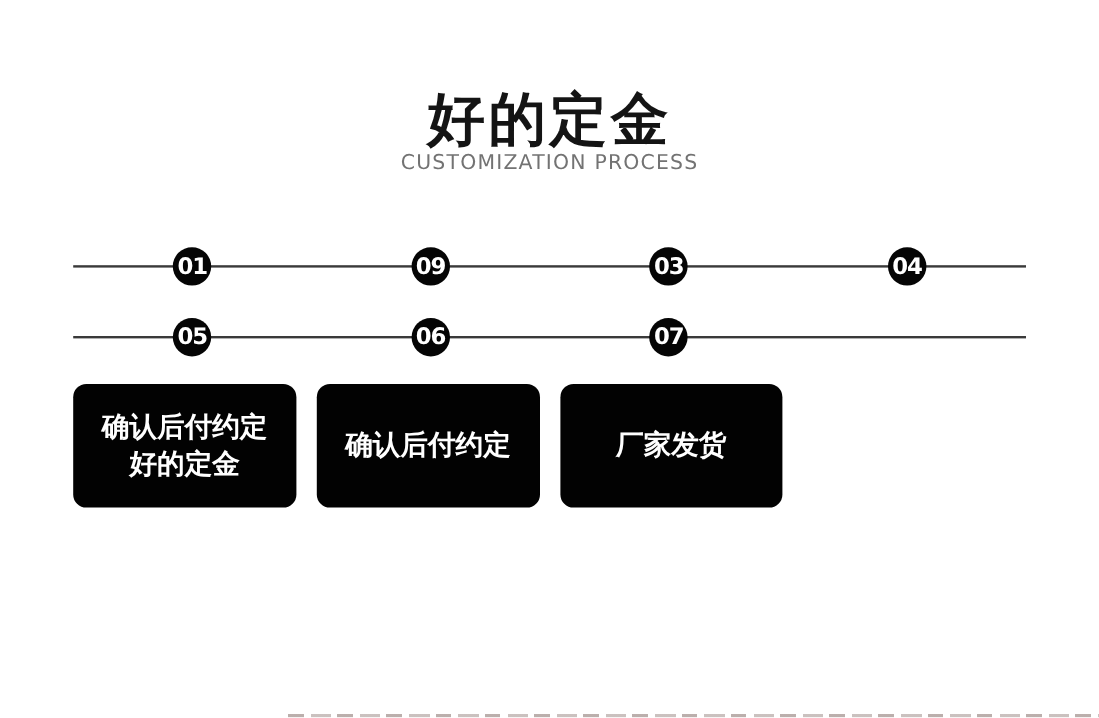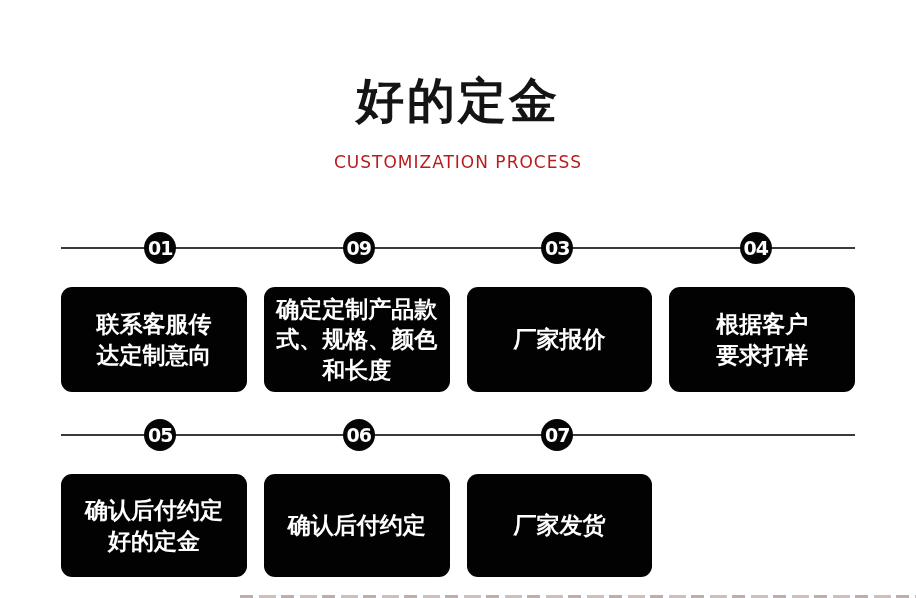--- a/index.html
+++ b/index.html
@@ -20,26 +20,26 @@
   }
   .title {
     padding-top: 74px;
     font-size: 48px;
     line-height: 52px;
     font-weight: bold;
     letter-spacing: 3px;
     color: #141414;
   }
   .subtitle {
-    margin-top: 26px;
+    margin-top: 0;
     font-size: 17px;
     line-height: 20px;
     font-weight: 400;
     letter-spacing: 1px;
-    color: #b91c1c;
+    color: #737373;
   }
   .content {
     width: 794px;
     margin: 0 auto;
   }
   .badge-row {
     position: relative;
     margin-top: 60px;
     height: 32px;
     display: grid;
@@ -137,30 +137,20 @@
         <div class="badge">09</div>
       </div>
       <div class="badge-cell">
         <div class="badge">03</div>
       </div>
       <div class="badge-cell">
         <div class="badge">04</div>
       </div>
     </div>
 
-    <div class="box-row">
-      <div class="step-box">联系客服传
-达定制意向</div>
-      <div class="step-box">确定定制产品款
-式、规格、颜色
-和长度</div>
-      <div class="step-box">厂家报价</div>
-      <div class="step-box">根据客户
-要求打样</div>
-    </div>
 
     <div class="badge-row second">
       <div class="connector-line"></div>
       <div class="badge-cell">
         <div class="badge">05</div>
       </div>
       <div class="badge-cell">
         <div class="badge">06</div>
       </div>
       <div class="badge-cell">

